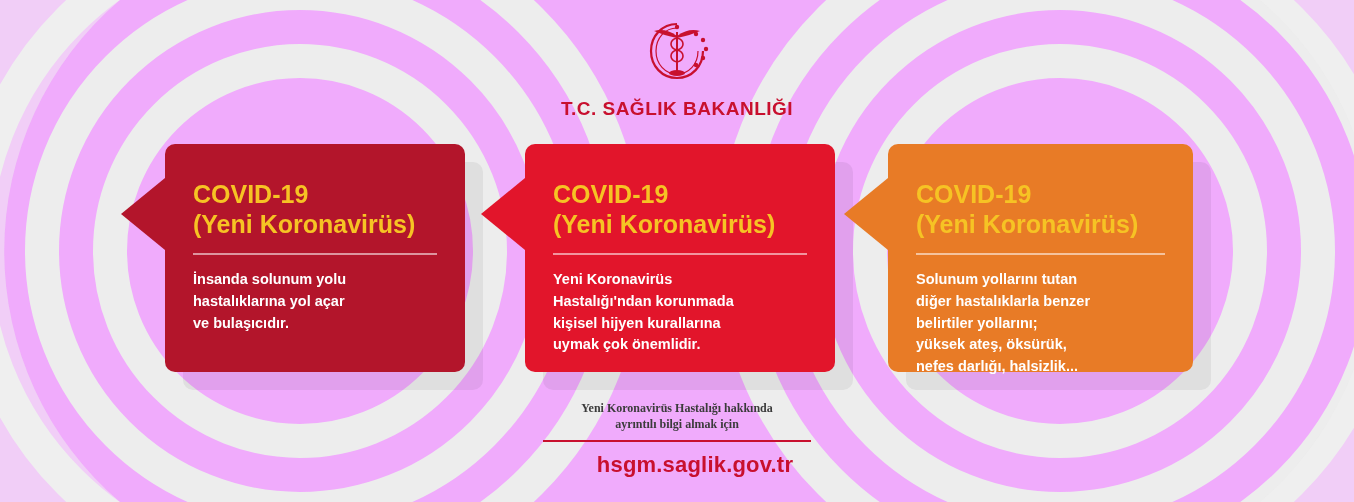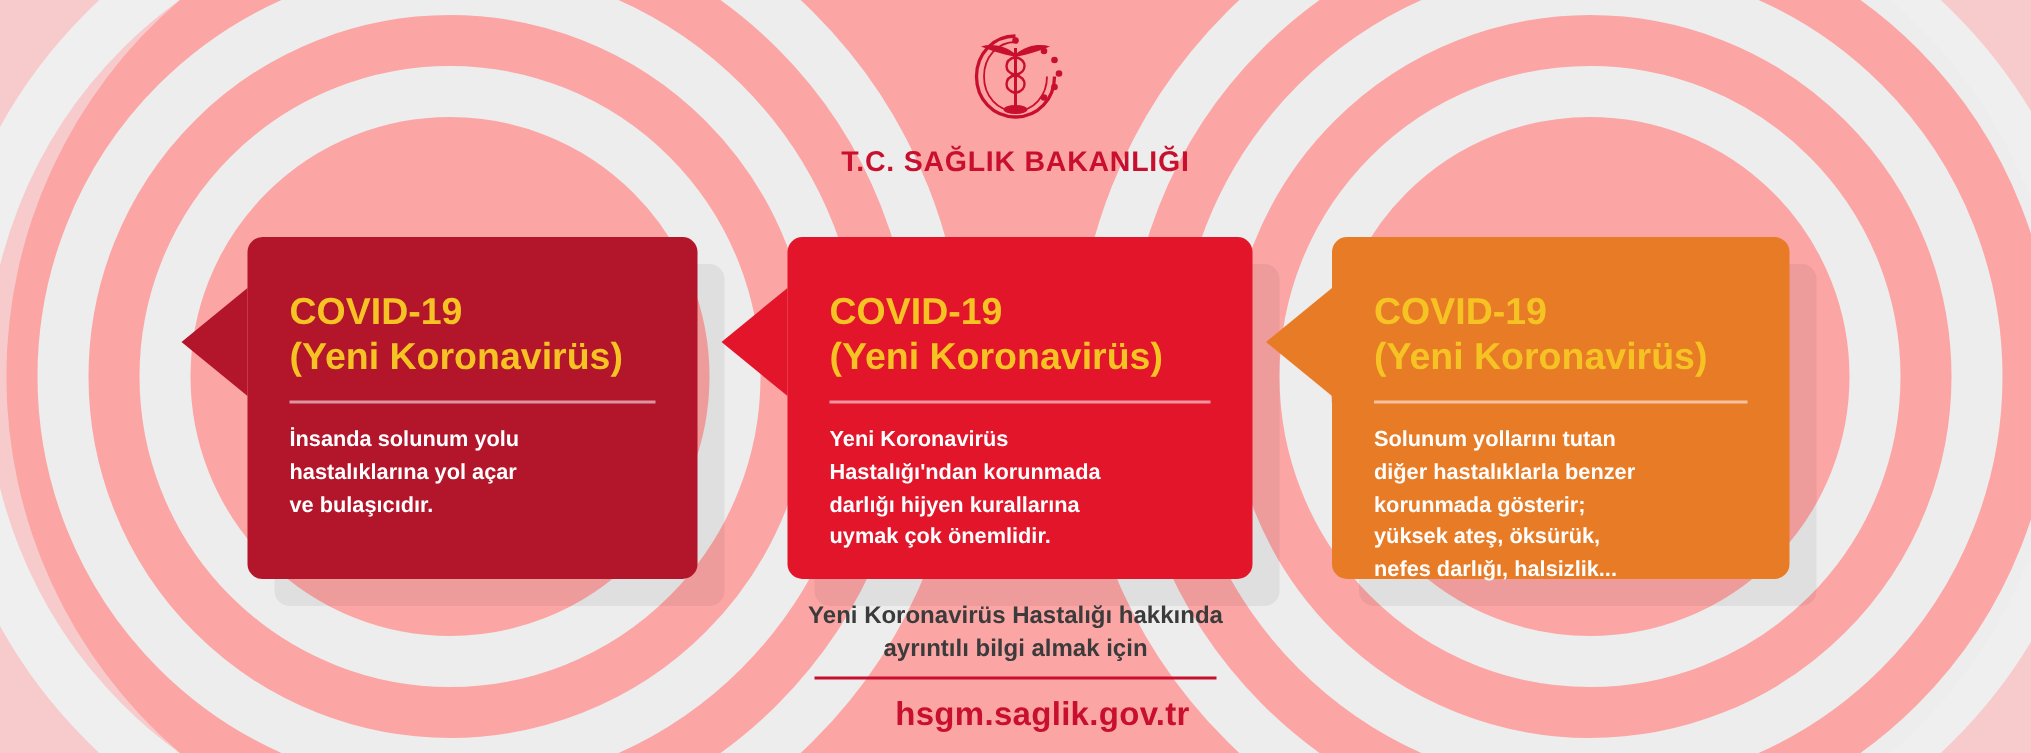--- a/index.html
+++ b/index.html
@@ -10,21 +10,21 @@
     width: 1354px;
     height: 502px;
     background: #ffffff;
     font-family: "Liberation Sans", sans-serif;
     overflow: hidden;
   }
   .stage {
     position: relative;
     width: 1354px;
     height: 502px;
-    background: #fca5a5;
+    background: #f0abfc;
     overflow: hidden;
   }
 
   
   .bg-arcs {
     position: absolute;
     inset: 0;
     z-index: 0;
     pointer-events: none;
   }
@@ -56,21 +56,20 @@
     position: absolute;
     top: 144px;
     left: 0;
     width: 1354px;
     height: 240px;
     z-index: 2;
   }
   .card-wrap {
     position: absolute;
     top: 0;
-    margin-top: 14px;
   }
   .card {
     position: relative;
     border-radius: 10px;
     box-sizing: border-box;
     padding: 36px 28px 20px 28px;
     color: #ffffff;
     box-shadow: 18px 18px 0 rgba(0,0,0,0.06);
   }
   .card .arrow {
@@ -121,26 +120,26 @@
   
   .footer {
     position: absolute;
     top: 400px;
     left: 0;
     width: 1354px;
     text-align: center;
     z-index: 3;
   }
   .footer-note {
-    font-size: 16px;
+    font-size: 12px;
     font-weight: bold;
     line-height: 1.35;
     color: #3b3b3b;
     white-space: pre-line;
-    font-family: Liberation Sans, sans-serif;
+    font-family: Liberation Serif, serif;
   }
   .footer-rule {
     margin: 8px auto 10px auto;
     width: 268px;
     height: 2px;
     background: #c8102e;
   }
   .footer-url {
     font-size: 22px;
     font-weight: bold;
@@ -214,34 +213,34 @@
     </div>
 
     <div class="card-wrap" id="card-2">
       <div class="card">
         <div class="arrow"></div>
         <div class="card-title">COVID-19
 (Yeni Koronavirüs)</div>
         <div class="rule"></div>
         <div class="card-body">Yeni Koronavirüs
 Hastalığı'ndan korunmada
-darlığı hijyen kurallarına
+kişisel hijyen kurallarına
 uymak çok önemlidir.</div>
       </div>
     </div>
 
     <div class="card-wrap" id="card-3">
       <div class="card">
         <div class="arrow"></div>
         <div class="card-title">COVID-19
 (Yeni Koronavirüs)</div>
         <div class="rule"></div>
         <div class="card-body">Solunum yollarını tutan
 diğer hastalıklarla benzer
-korunmada gösterir;
+belirtiler yollarını;
 yüksek ateş, öksürük,
 nefes darlığı, halsizlik...</div>
       </div>
     </div>
 
   </div>
 
   <div class="footer">
     <div class="footer-note">Yeni Koronavirüs Hastalığı hakkında
 ayrıntılı bilgi almak için</div>

